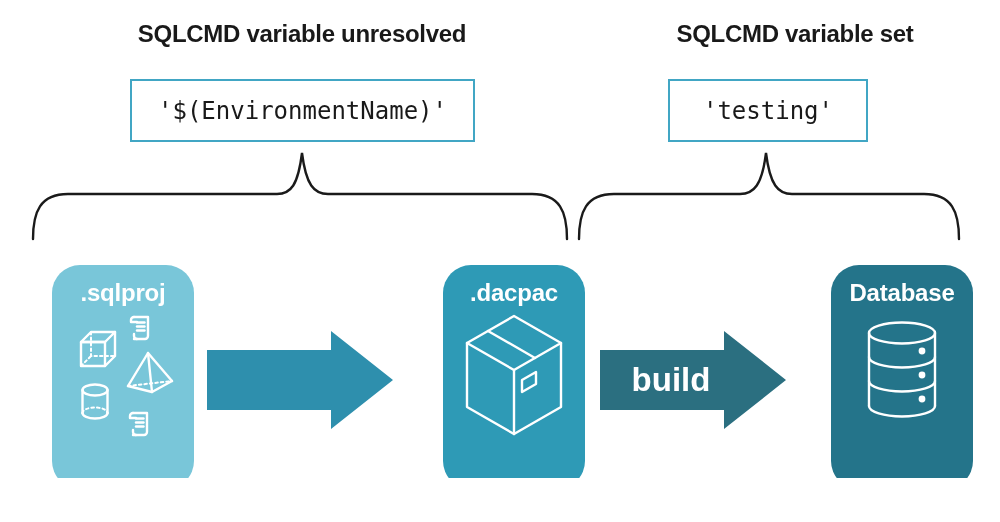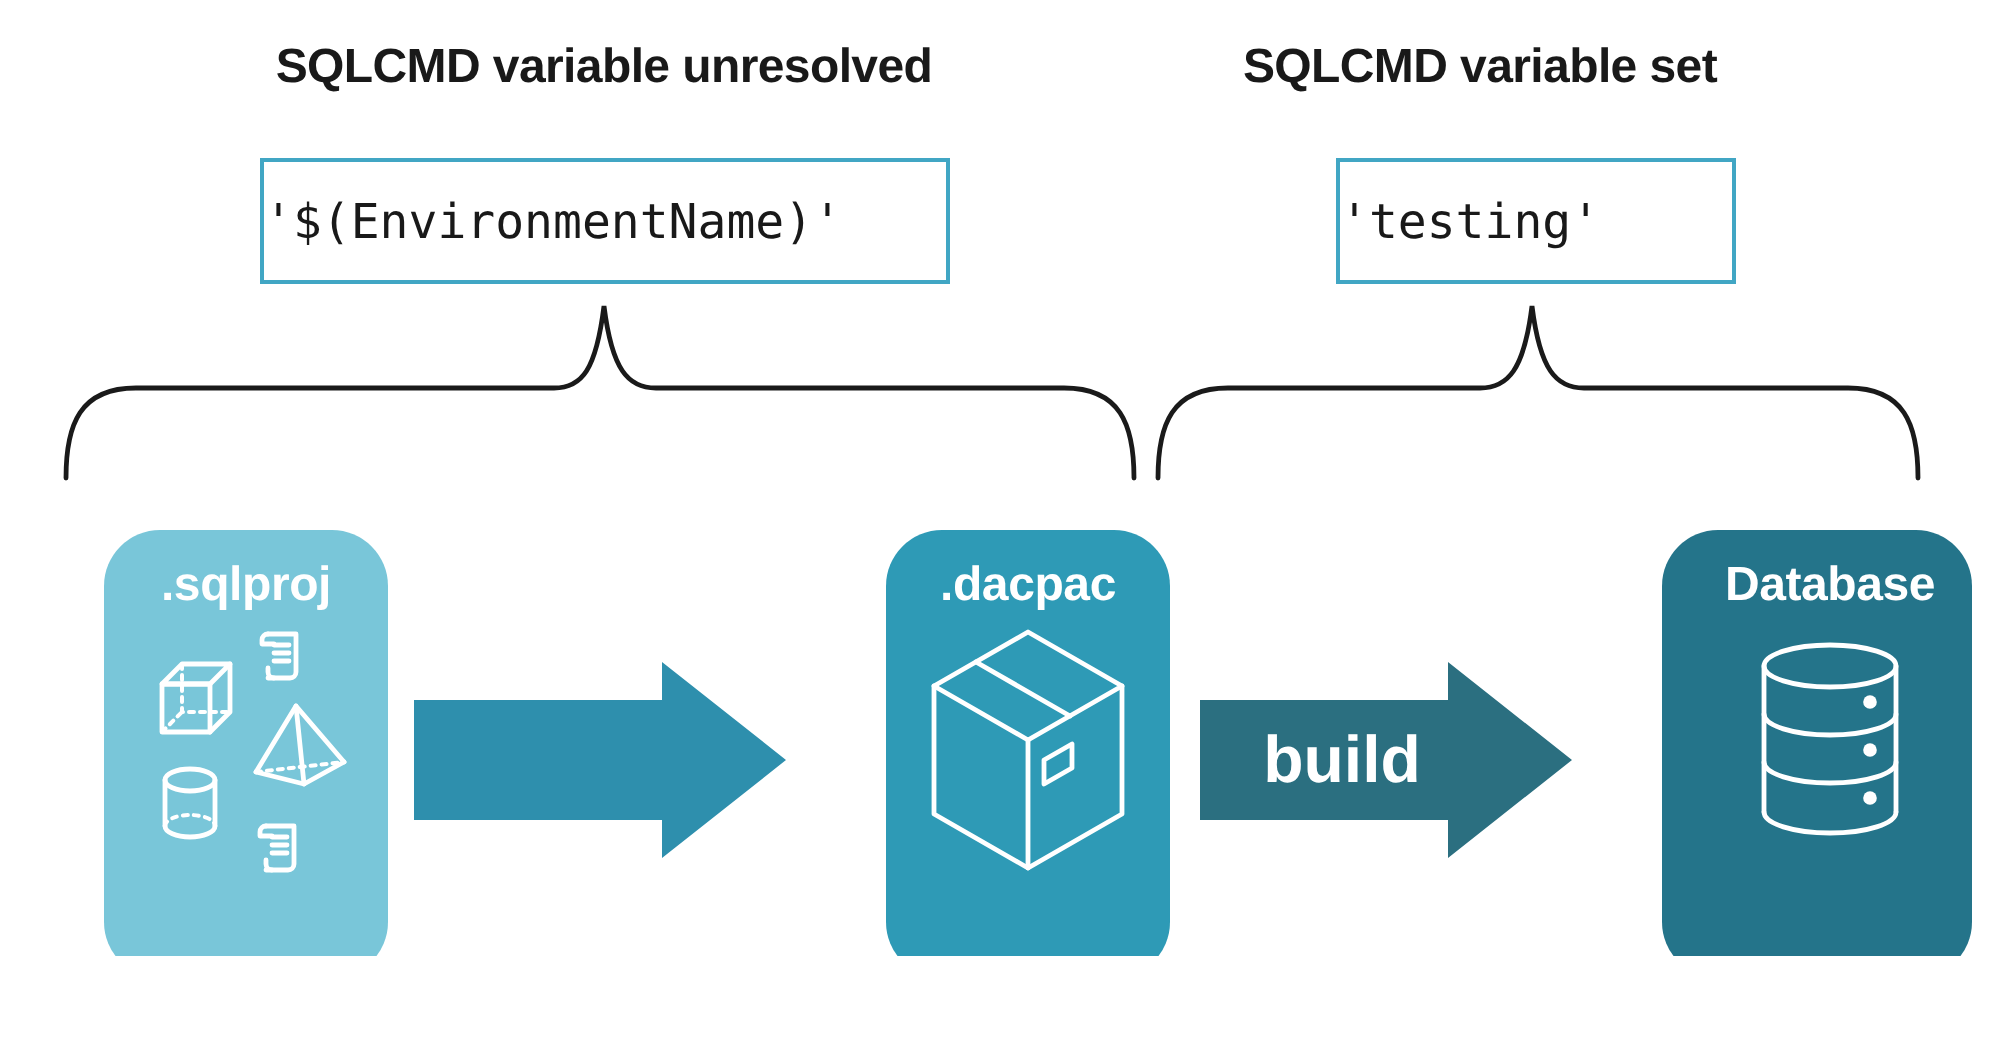--- a/index.html
+++ b/index.html
@@ -5,36 +5,36 @@
   html,body{margin:0;padding:0;background:#fff;}
   #canvas{
     position:relative;width:1000px;height:478px;background:#fff;overflow:hidden;
     font-family:"Liberation Sans",sans-serif;
   }
   .heading{
     position:absolute;top:20px;width:400px;text-align:center;
     font-size:24px;font-weight:bold;color:#191919;letter-spacing:-0.3px;
   }
   #heading-unresolved{left:102px;}
-  #heading-set{left:540px;}
+  #heading-set{left:595px;}
   .code-box{
     position:absolute;top:79px;height:59px;border:2px solid #41A6C4;background:#fff;
-    display:flex;align-items:center;
+    display:flex;align-items:center;justify-content:center;
     font-family:"DejaVu Sans Mono",monospace;font-size:24px;color:#191919;white-space:nowrap;
   }
   #code-unresolved{left:130px;width:341px;}
   #code-set{left:668px;width:196px;}
   .brace{position:absolute;top:150px;}
   .stage-card{
     position:absolute;top:265px;width:142px;height:224px;border-radius:28px;
     display:flex;flex-direction:column;align-items:center;margin-left:14px;
   }
   #card-sqlproj{left:38px;}
   #card-dacpac{left:429px;text-align:center;}
-  #card-database{left:817px;padding-left:13px;}
+  #card-database{left:817px;}
   .stage-title{
     margin-top:14px;font-size:24px;font-weight:bold;color:#fff;letter-spacing:-0.2px;
   }
   .stage-icon{display:block;}
   .arrow-svg{position:absolute;top:331px;}
   #arrow-build-svg{left:207px;}
   #arrow-deploy-svg{left:600px;}
   .arrow-label{
     position:absolute;top:350px;height:60px;width:138px;
     display:flex;align-items:center;justify-content:center;

